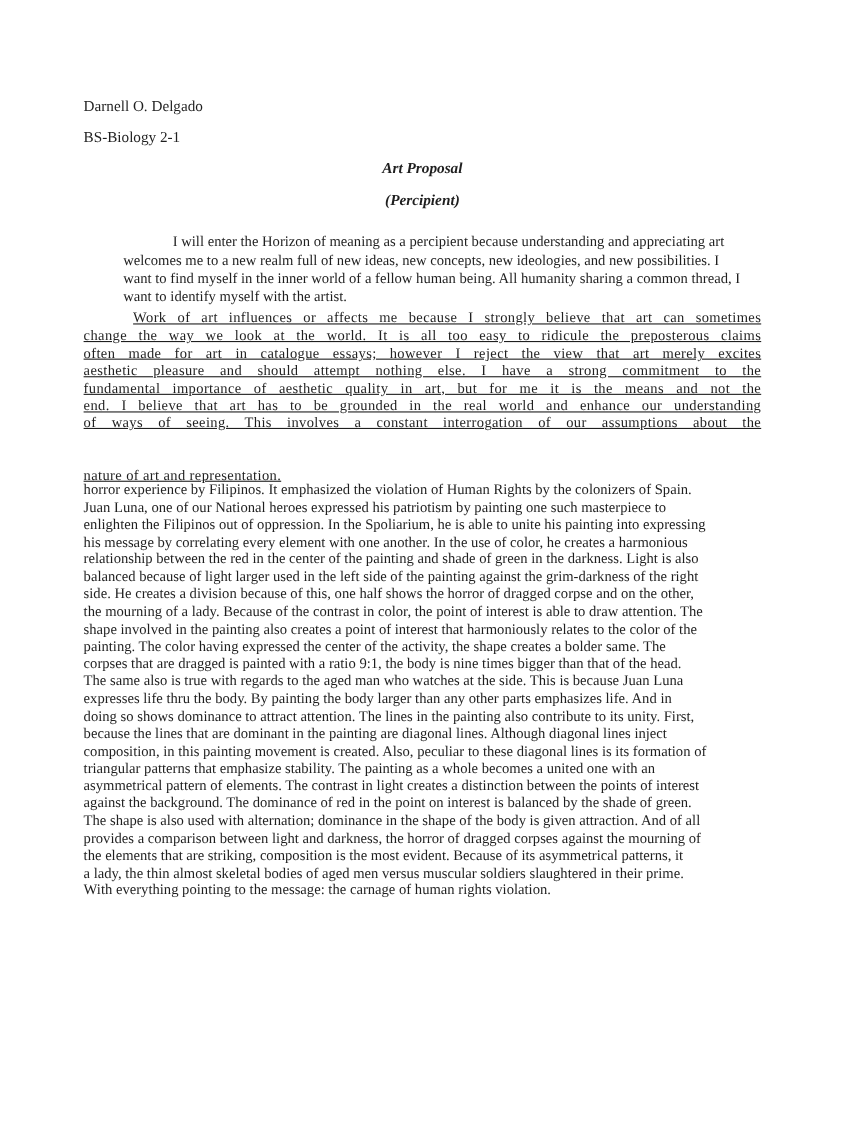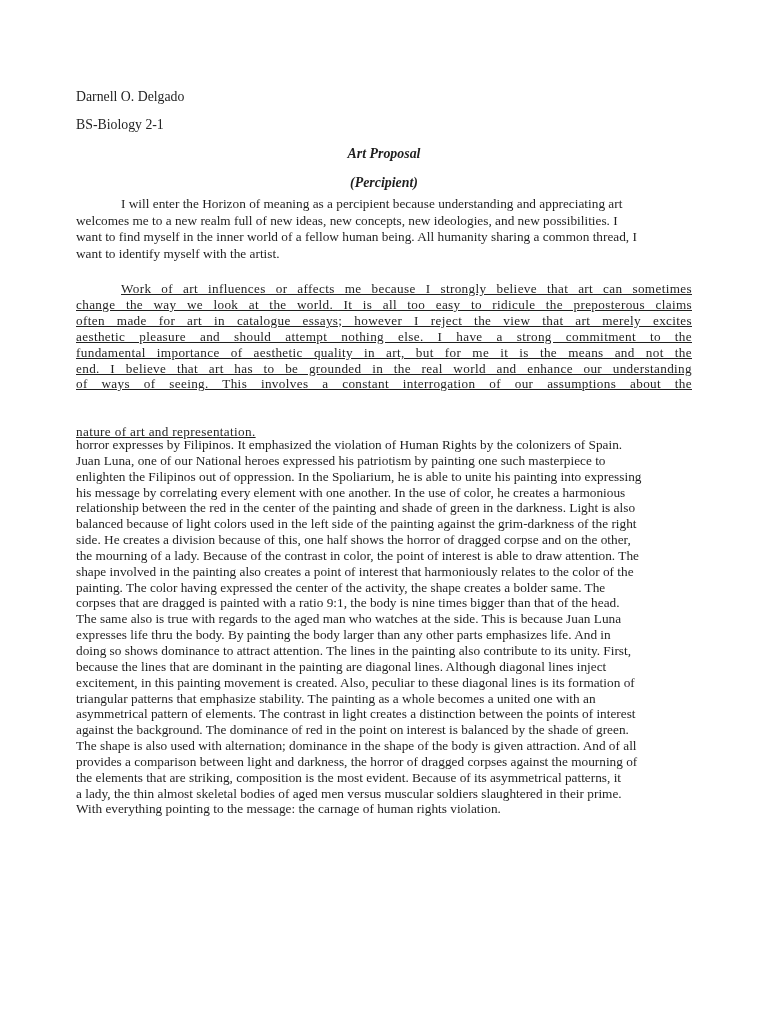--- a/index.html
+++ b/index.html
@@ -35,21 +35,21 @@
   }
   .doc-title    { top: 146px; }
   .doc-subtitle { top: 175px; }
 
   .para {
     position: absolute;
     left: 76px;
     width: 616px;
     font-size: 13.3px;
   }
-  .p1 { top: 196px; }
+  .p1 { top: 212px; margin-left: 36px; }
   .p2 { top: 281px; font-size: 13.2px; letter-spacing: 0.35px; text-decoration: underline; }
   .p3 { top: 437px; }
 
   .p1 .line { line-height: 16.5px; }
   .p2 .line { line-height: 15.9px; }
   .p3 .line { line-height: 15.85px; }
 
   .para .line { white-space: nowrap; }
   .para.justify .line {
     white-space: normal;
@@ -78,36 +78,36 @@
         <div class="line first">Work of art influences or affects me because I strongly believe that art can sometimes</div>
         <div class="line">change the way we look at the world.  It is all too easy to ridicule the preposterous claims</div>
         <div class="line">often made for art in catalogue essays; however I reject the view that art merely excites</div>
         <div class="line">aesthetic pleasure and should attempt nothing else.  I have a strong commitment to the</div>
         <div class="line">fundamental importance of aesthetic quality in art, but for me it is the means and not the</div>
         <div class="line">end. I believe that art has to be grounded in the real world and enhance our understanding</div>
         <div class="line">of ways of seeing.  This involves a constant interrogation of our assumptions about the</div>
         <div class="line last">nature of art and representation.</div>
       </div>
       <div class="para p3">
-        <div class="line">horror expresses by Filipinos. It emphasized the violation of Human Rights by the colonizers of Spain.</div>
+        <div class="line">horror experience by Filipinos. It emphasized the violation of Human Rights by the colonizers of Spain.</div>
         <div class="line">Juan Luna, one of our National heroes expressed his patriotism by painting one such masterpiece to</div>
         <div class="line">enlighten the Filipinos out of oppression. In the Spoliarium, he is able to unite his painting into expressing</div>
         <div class="line">his message by correlating every element with one another. In the use of color, he creates a harmonious</div>
         <div class="line">relationship between the red in the center of the painting and shade of green in the darkness. Light is also</div>
-        <div class="line">balanced because of light colors used in the left side of the painting against the grim-darkness of the right</div>
+        <div class="line">balanced because of light larger used in the left side of the painting against the grim-darkness of the right</div>
         <div class="line">side. He creates a division because of this, one half shows the horror of dragged corpse and on the other,</div>
         <div class="line">the mourning of a lady. Because of the contrast in color, the point of interest is able to draw attention. The</div>
         <div class="line">shape involved in the painting also creates a point of interest that harmoniously relates to the color of the</div>
         <div class="line">painting. The color having expressed the center of the activity, the shape creates a bolder same. The</div>
         <div class="line">corpses that are dragged is painted with a ratio 9:1, the body is nine times bigger than that of the head.</div>
         <div class="line">The same also is true with regards to the aged man who watches at the side. This is because Juan Luna</div>
         <div class="line">expresses life thru the body. By painting the body larger than any other parts emphasizes life. And in</div>
         <div class="line">doing so shows dominance to attract attention. The lines in the painting also contribute to its unity. First,</div>
         <div class="line">because the lines that are dominant in the painting are diagonal lines. Although diagonal lines inject</div>
-        <div class="line">excitement, in this painting movement is created. Also, peculiar to these diagonal lines is its formation of</div>
+        <div class="line">composition, in this painting movement is created. Also, peculiar to these diagonal lines is its formation of</div>
         <div class="line">triangular patterns that emphasize stability. The painting as a whole becomes a united one with an</div>
         <div class="line">asymmetrical pattern of elements. The contrast in light creates a distinction between the points of interest</div>
         <div class="line">against the background. The dominance of red in the point on interest is balanced by the shade of green.</div>
         <div class="line">The shape is also used with alternation; dominance in the shape of the body is given attraction. And of all</div>
         <div class="line">provides a comparison between light and darkness, the horror of dragged corpses against the mourning of</div>
         <div class="line">the elements that are striking, composition is the most evident. Because of its asymmetrical patterns, it</div>
         <div class="line">a lady, the thin almost skeletal bodies of aged men versus muscular soldiers slaughtered in their prime.</div>
         <div class="line last">With everything pointing to the message: the carnage of human rights violation.</div>
       </div>
     </div>

